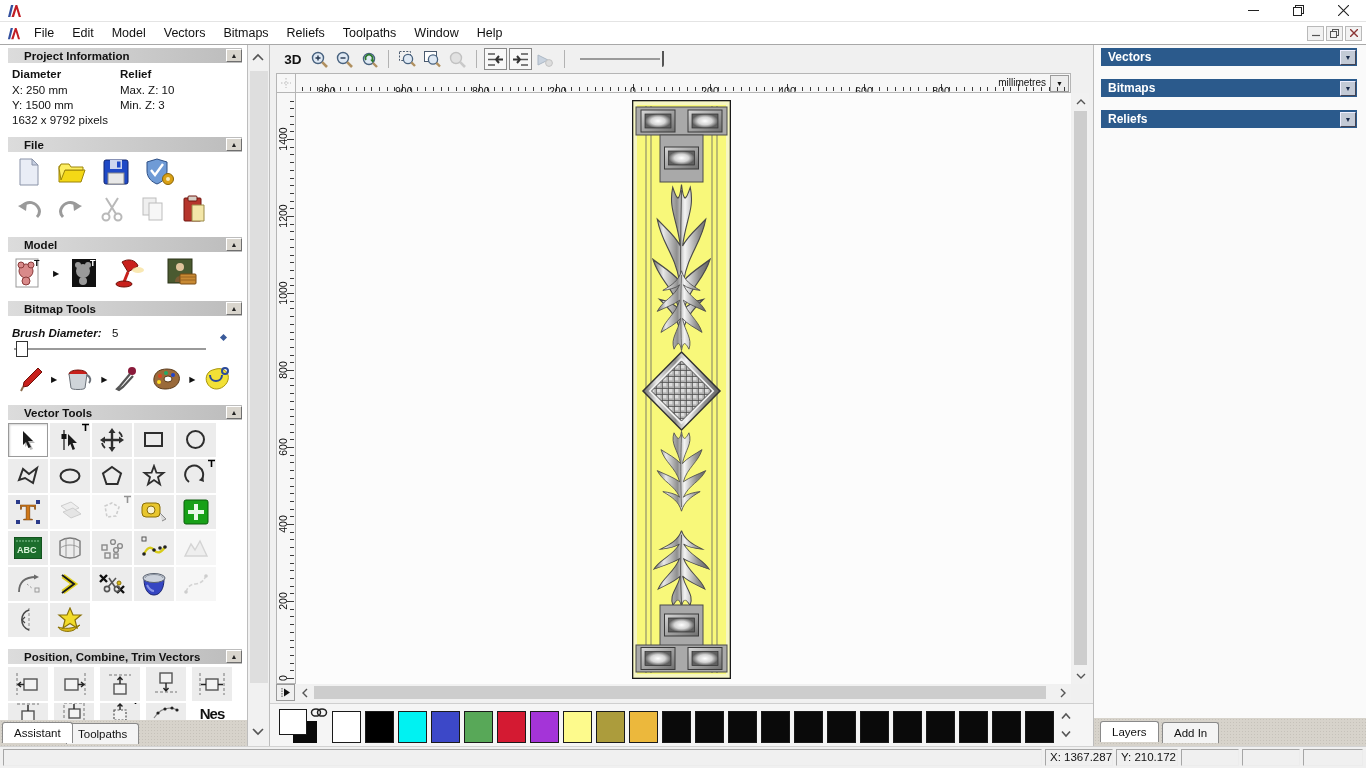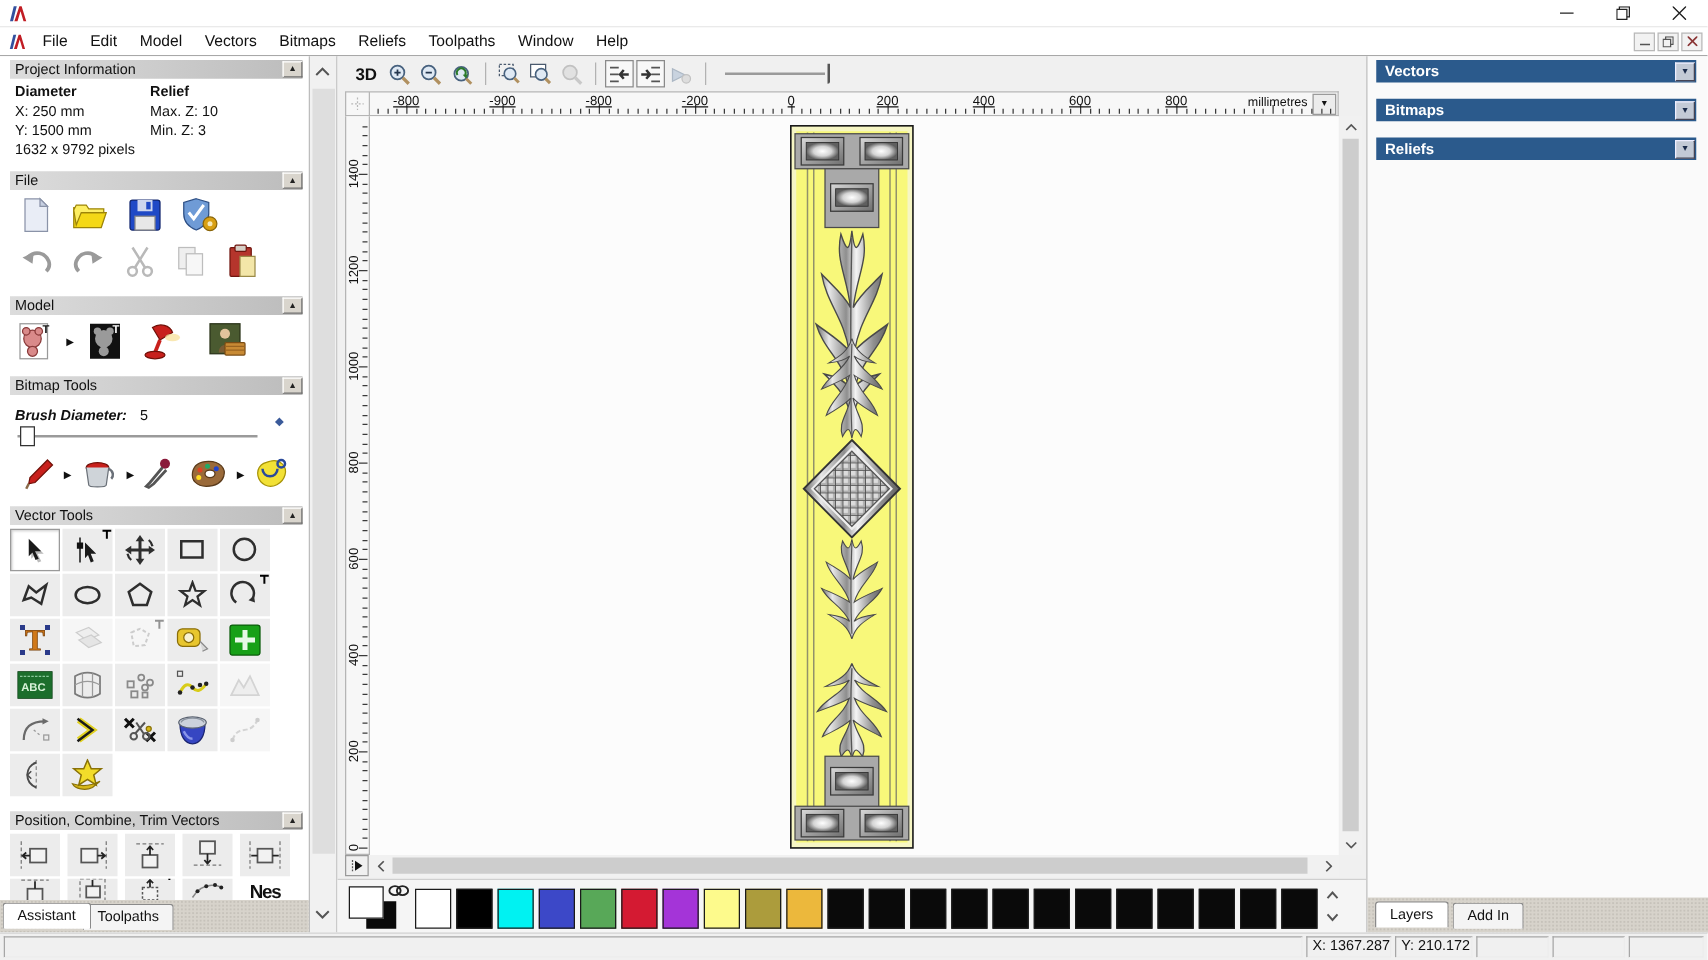--- a/index.html
+++ b/index.html
@@ -18,21 +18,21 @@
   .mdibtns { margin-left:auto; display:flex; gap:2px; margin-right:4px; }
   .mdibtn { width:17px; height:15px; border:1px solid #b9b9b9; background:#f2f2f2;
     display:flex; align-items:center; justify-content:center; }
   .applogo { margin-left:6px; }
 
   
   #assistant-panel { position:absolute; left:0; top:45px; width:248px; height:701px;
     background:#fff; border-right:1px solid #bdbdbd; overflow:hidden; }
   .sechdr { position:absolute; left:8px; width:234px; height:15px;
     background:linear-gradient(to right,#dcdcdc,#bcbcbc); display:flex; align-items:center; }
-  .sechdr .hlbl { font-weight:normal; font-size:11.5px; padding-left:4px; white-space:nowrap; }
+  .sechdr .hlbl { font-weight:bold; font-size:11.5px; padding-left:16px; white-space:nowrap; }
   .collapse { margin-left:auto; width:16px; height:13px; background:#d9d5cd;
     border:1px solid #fff; border-right-color:#6f6f6f; border-bottom-color:#6f6f6f;
     font-size:7px; line-height:11px; text-align:center; color:#222; }
   .infotxt { position:absolute; font-size:11.5px; line-height:15px; }
   .b { font-weight:bold; }
   .toolrow { position:absolute; display:flex; align-items:center; }
   .ticon { display:flex; align-items:center; justify-content:center; }
   .fly { font-size:8px; color:#111; margin:0 1px; }
   .vgrid { position:absolute; left:8px; display:grid; grid-template-columns:repeat(5,42px);
     grid-auto-rows:36px; }
@@ -60,21 +60,21 @@
   .tbtn { width:23px; height:22px; display:flex; align-items:center; justify-content:center; }
   .tbtn.toggled { border:1px solid #8a8a8a; background:#f8f8f8; }
   .tbtn.disabled { opacity:.45; }
   .tsep { width:1px; height:18px; background:#b2b2b2; margin:0 5px; }
   #btn-3d { font-weight:bold; font-size:13.5px; width:26px; }
   #ruler-corner { position:absolute; left:6px; top:28px; width:20px; height:20px;
     background:#f7f7f7; border:1px solid #b5b5b5; }
   #h-ruler { position:absolute; left:26px; top:28px; width:775px; height:20px;
     background:#f7f7f7; border:1px solid #b5b5b5; border-left:none; overflow:hidden; }
   .htick { position:absolute; bottom:1px; width:1px; background:#3a3a3a; }
-  .hlabel { position:absolute; top:1px; font-size:10.5px; transform:translateX(-50%); color:#111;text-decoration:underline; }
+  .hlabel { position:absolute; top:11px; font-size:10.5px; transform:translateX(-50%); color:#111;text-decoration:underline; }
   #ruler-unit { position:absolute; right:24px; top:3px; font-size:10px; }
   #ruler-units-button { position:absolute; right:1px; top:1px; width:19px; height:17px;
     background:#ececec; border:1px solid #9a9a9a; text-align:center; font-size:7px; line-height:15px; }
   #v-ruler { position:absolute; left:6px; top:48px; width:20px; height:591px;
     background:#f7f7f7; border:1px solid #b5b5b5; border-top:none; overflow:hidden; }
   .vtick { position:absolute; right:1px; height:1px; background:#3a3a3a; }
   .vlabel { position:absolute; left:-14px; width:40px; text-align:center;
     font-size:10.5px; transform:rotate(-90deg); color:#111; }
   #canvas-view { position:absolute; left:26px; top:48px; width:775px; height:591px; background:#fcfcfc; }
   #canvas-vscroll { position:absolute; left:802px; top:48px; width:17px; height:591px; background:#f1f1f1; }

